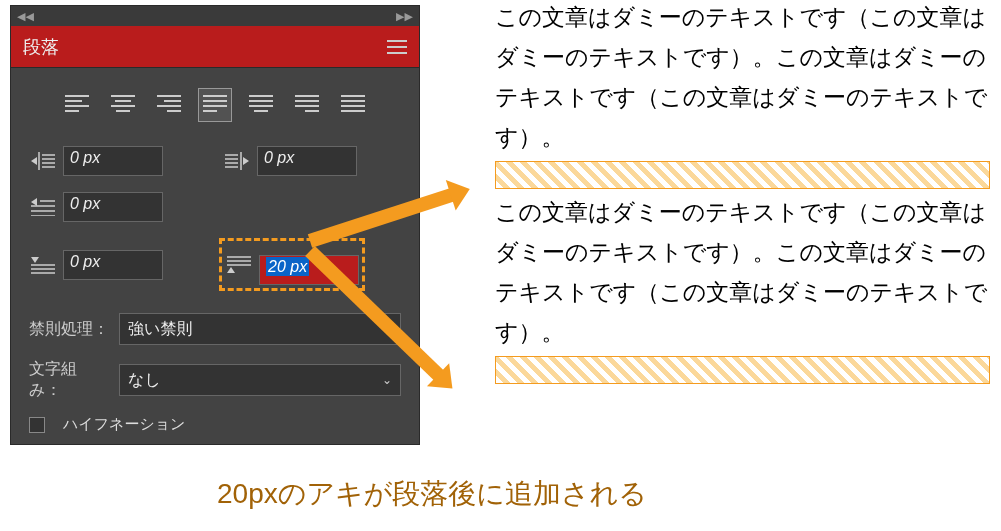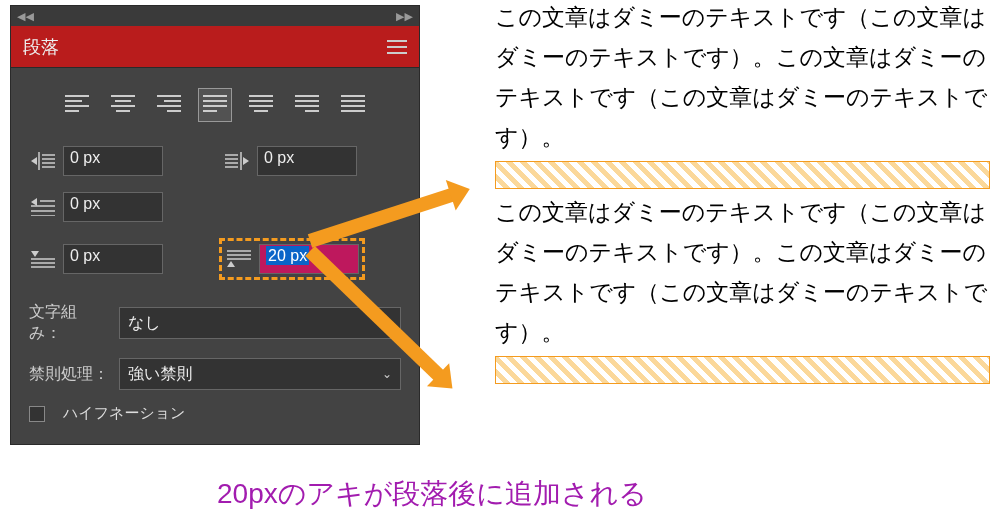--- a/index.html
+++ b/index.html
@@ -63,37 +63,38 @@
     display: flex; flex-direction: column; gap: 3px;
   }
   .al { height: 2px; background: #ccc; }
   .w100{width:100%} .w60{width:60%} .w70{width:70%}
   .al-left .al{margin-right:auto}
   .al-center .al{margin-left:auto;margin-right:auto}
   .al-right .al{margin-left:auto}
 
   .field-rows { display: flex; flex-direction: column; gap: 16px; margin-bottom: 22px; }
   .field-row { display: flex; gap: 30px; }
-  .field { display: flex; align-items: center; gap: 6px; }
+  .field { display: flex; align-items: center; gap: 6px; font-style: italic; }
   .field .icon-slot { width: 28px; height: 22px; display:flex; align-items:center; justify-content:center; color:#ccc; }
   .num-input {
     width: 100px; height: 30px;
     background: #333;
     border: 1px solid #666;
     color: #eee;
     font-size: 16px;
     padding: 2px 6px;
   }
   .highlight-box {
     border: 3px dashed #f49b1f;
     padding: 3px;
     margin-left: -3px;
   }
   .num-input.selected-blue {
-    background: #be185d;
+    background: #b91c1c;
+    margin-top: 11px;
   }
   .num-input.selected-blue span {
     background: #0a64c8;
     color: #fff;
     padding: 1px 2px;
   }
   .select-row {
     display: flex; align-items: center; gap: 10px; margin-bottom: 14px;
   }
   .select-label { color: #ccc; font-size: 16px; width: 80px; }
@@ -152,21 +153,21 @@
     width: 180px;
     transform-origin: left center;
     transform: rotate(44deg);
   }
   .caption {
     position: absolute;
     left: 0; width: 864px;
     top: 475px;
     text-align: center;
     font-size: 28px;
-    color: #a21caf;
+    color: #a16207;
     font-family: "Hiragino Sans","Meiryo",sans-serif;
   }
   svg { display:block; }
   .topicon { color:#999; font-size:11px; }
 </style>
 </head>
 <body>
 
 <div class="panel">
   <div class="panel-top">
@@ -324,31 +325,31 @@
                   <polygon points="4,12 0,18 8,18" fill="#ccc"></polygon>
                 </svg>
             </span>
             <div class="num-input selected-blue"><span>20 px</span></div>
           </div>
         </div>
       </div>
     </div>
 
     <div class="select-row">
+      <div class="select-label">禁則処理：</div>
+      <div class="select-box">
+        <span>強い禁則</span>
+        <span class="chev">⌄</span>
+      </div>
+    </div>
+
+    <div class="select-row">
       <div class="select-label">文字組み：</div>
       <div class="select-box">
         <span>なし</span>
-        <span class="chev">⌄</span>
-      </div>
-    </div>
-
-    <div class="select-row">
-      <div class="select-label">禁則処理：</div>
-      <div class="select-box">
-        <span>強い禁則</span>
         <span class="chev">⌄</span>
       </div>
     </div>
 
     <div class="chk-row">
       <div class="chk"></div>
       <span>ハイフネーション</span>
     </div>
 
   </div>

